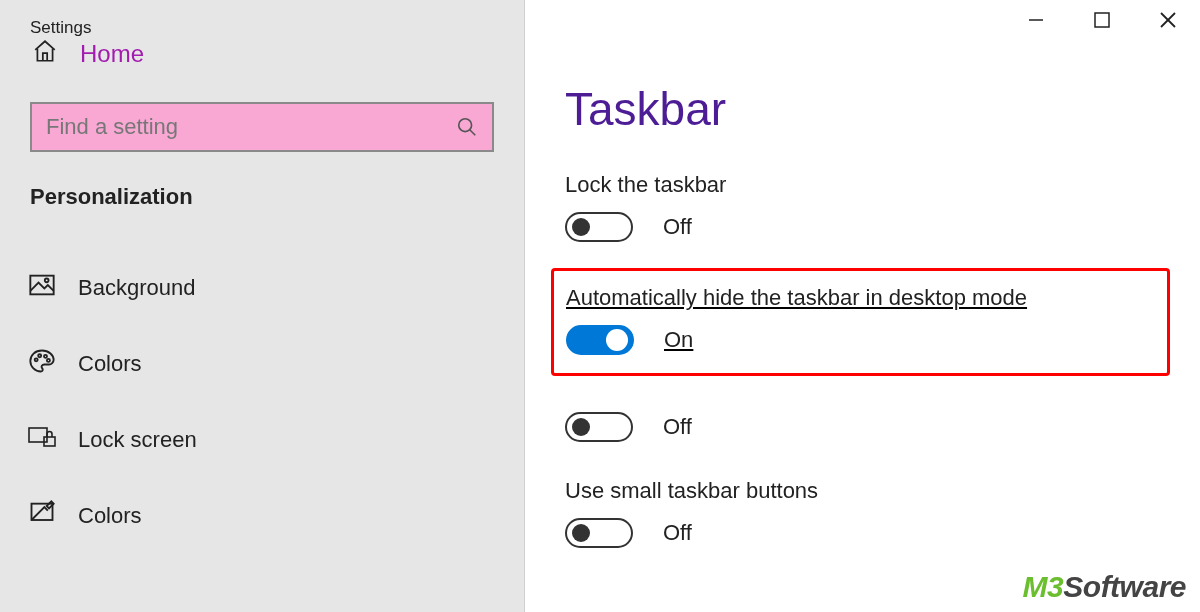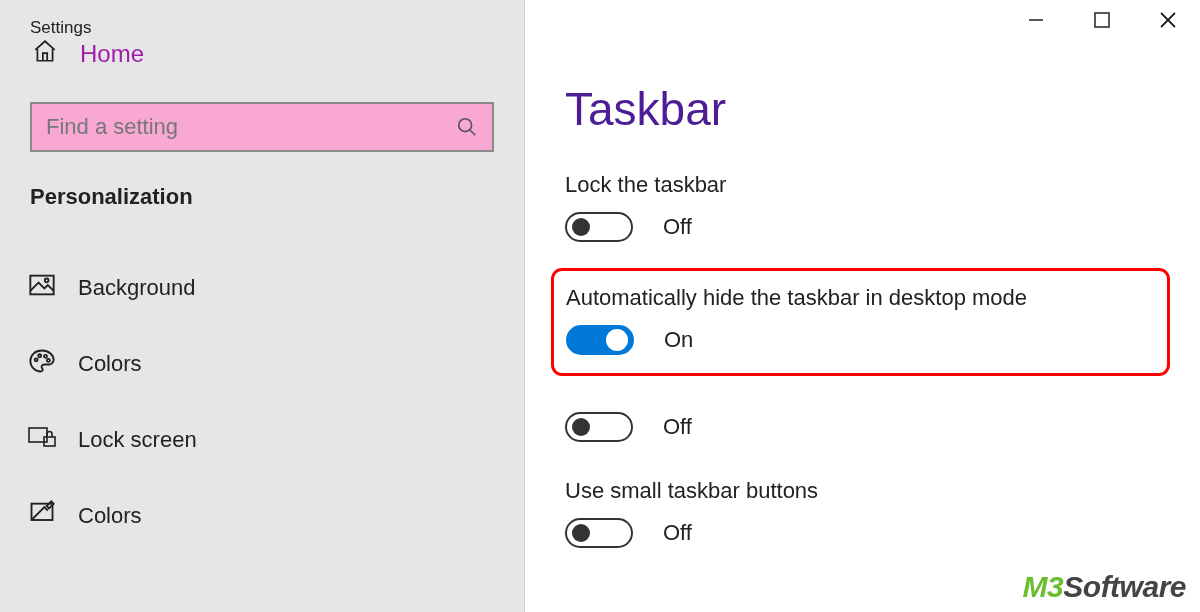--- a/index.html
+++ b/index.html
@@ -140,25 +140,26 @@
     left: auto;
     right: 4px;
     top: 1.5px;
   }
   .toggle-state {
     font-size: 22px;
     color: #222;
   }
   .highlight-box {
     border: 3px solid #ff0000;
-    border-radius: 11px;
+    border-radius: 4px;
     padding: 14px 12px 18px 12px;
     margin-left: -14px;
     margin-right: 30px;
     margin-top: 26px;
+    text-decoration: underline;
   }
   .highlight-box .setting-label { margin-top: 0; }
   .watermark {
     position: absolute;
     right: 14px;
     bottom: 8px;
     font-size: 30px;
     font-weight: 700;
     font-style: italic;
     letter-spacing: -0.5px;

